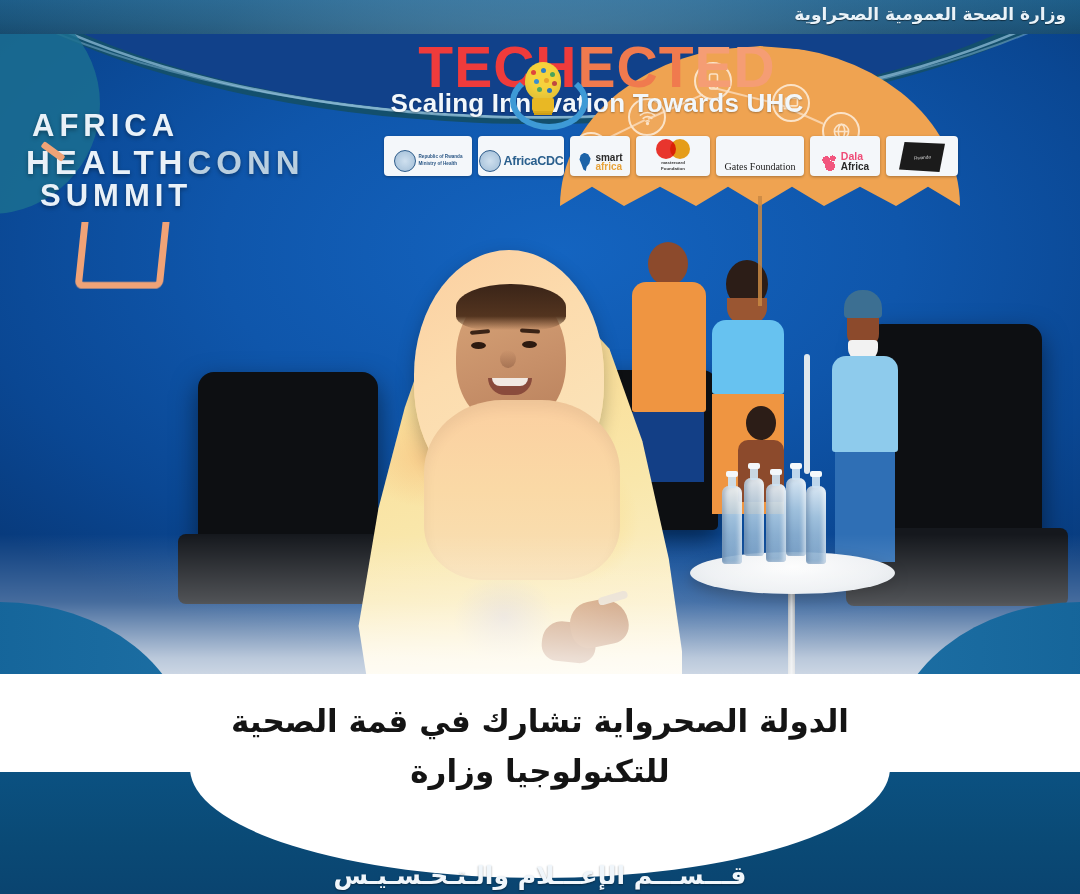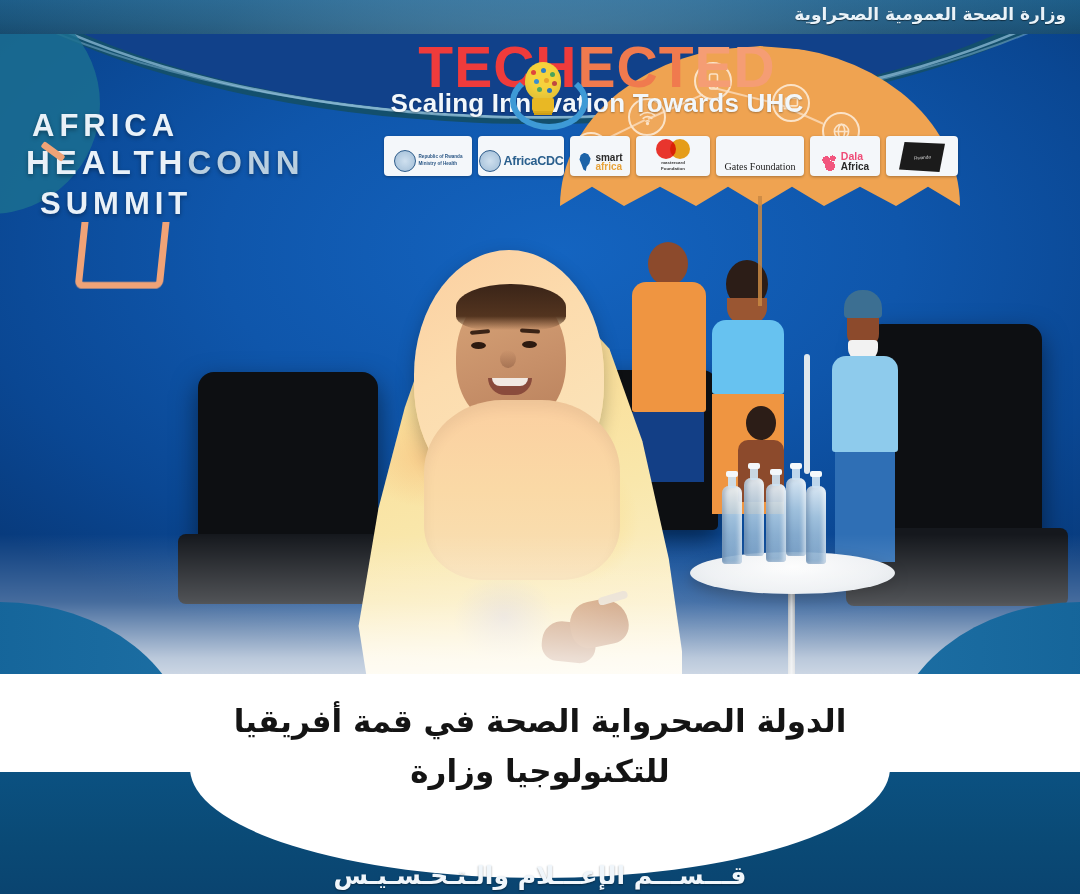--- a/index.html
+++ b/index.html
@@ -93,21 +93,21 @@
   }
   .ahs-line{
     color:#e9f1f8;font-weight:bold;line-height:1.02;
     letter-spacing:5px;white-space:nowrap;
     text-shadow:0 2px 4px rgba(0,0,0,.35);
     filter:blur(.35px);
   }
   .ahs-1{font-size:31px;margin-left:6px;}
   .ahs-2{font-size:33px;margin-top:4px;}
   .ahs-2 .tech{color:#b9cfe0;}
-  .ahs-3{font-size:31px;margin-top:9px;margin-left:14px;}
+  .ahs-3{font-size:31px;margin-top:1px;margin-left:14px;}
   .ahs-mark{
     position:absolute;left:52px;top:112px;
     width:74px;height:60px;
     border-left:7px solid #f0a377;
     border-right:7px solid #f0a377;
     border-bottom:7px solid #f0a377;
     border-bottom-left-radius:8px;border-bottom-right-radius:8px;
     transform:skewX(-6deg);
     filter:blur(.3px);
   }
@@ -589,21 +589,21 @@
       <div class="hand"></div>
       <div class="bracelet"></div>
     </div>
 
     <div class="fade-white"></div>
     <div class="side-blue-l"></div>
     <div class="side-blue-r"></div>
   </div>
 
   <div class="caption">
-    <div class="line">الدولة الصحرواية الصحة في  قمة أفريقيا</div>
+    <div class="line">الدولة الصحرواية تشارك في  قمة الصحية</div>
     <div class="line">للتكنولوجيا وزارة</div>
   </div>
 
   <div class="footer">
     <div class="arch"></div>
     <div class="footer-txt">
       <div class="foot-ar">قـــســـم الإعـــلام والـتـحـسـيـس</div>
     </div>
   </div>
 

